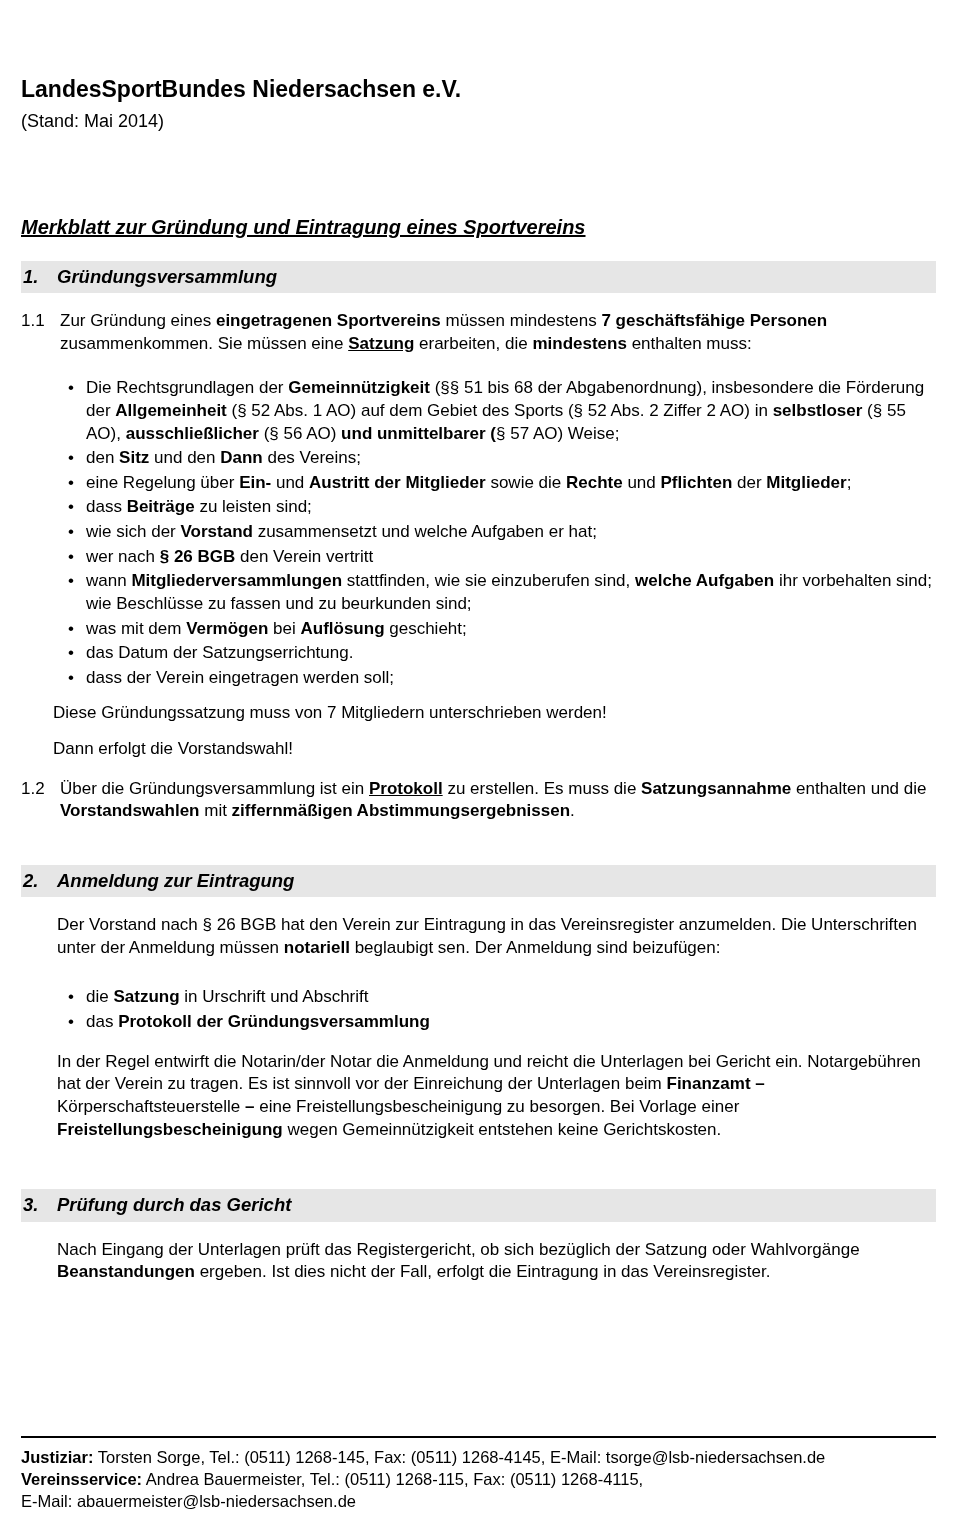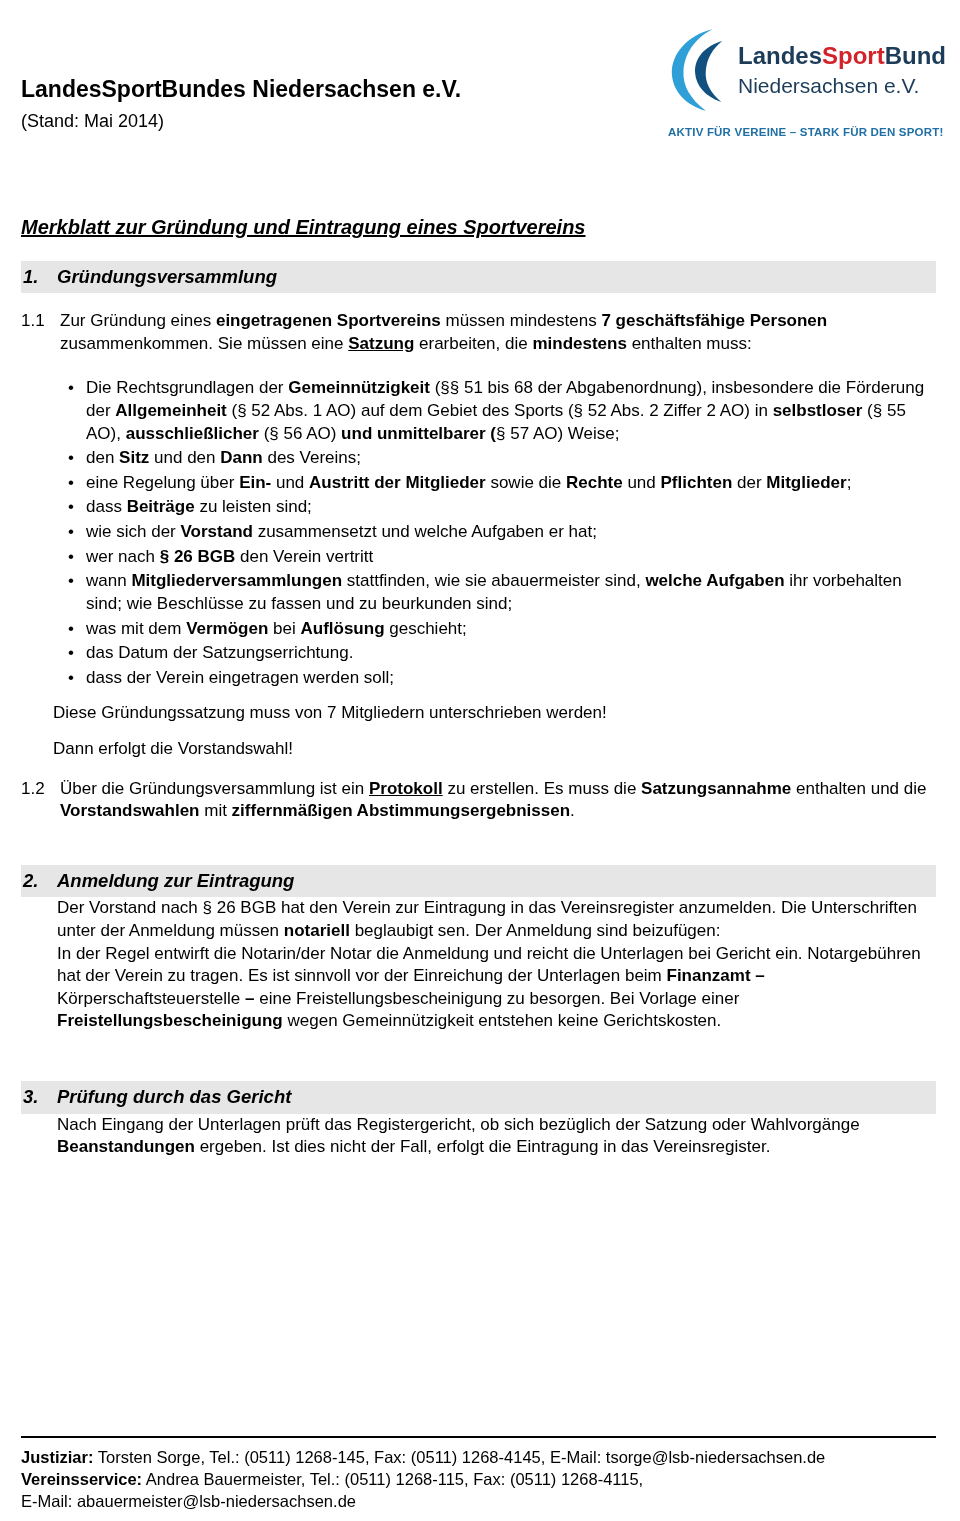--- a/index.html
+++ b/index.html
@@ -49,51 +49,36 @@
   .plabel { width: 39px; flex: none; }
   .pbody { flex: 1; }
   
   .blist { list-style: none; margin: 22px 0 0 46px; padding: 0; }
   .blist li { position: relative; padding-left: 19px; margin-bottom: 2px; }
   .blist li::before { content: "\2022"; position: absolute; left: 1px; top: 0; }
   .blist-tight { margin-top: 26px; }
   .blist-tight li { margin-bottom: 3px; }
   
   .note { margin-top: 13px; margin-left: 32px; }
-  .indent { margin-left: 36px; }
+  .indent { margin-left: 36px; margin-top: 17px; }
   
   .footer { position: absolute; left: 21px; right: 24px; bottom: 8px; font-size: 16.5px; line-height: 1.33; }
   .footer-rule { border: none; border-top: 2px solid #000; margin: 0 0 9px 0; }
 </style>
 </head>
 <body>
 
 <div class="page">
 
   <div class="header">
     <div class="header-info">
       <div class="info-line2">LandesSportBundes Niedersachsen e.V.</div>
       <div class="info-line3">(Stand: Mai 2014)</div>
     </div>
 
-    <div class="logo">
-      <div class="logo-top">
-        <span class="logo-mark">
-          <svg width="62" height="84" viewBox="0 0 64 86" aria-hidden="true">
-            <path d="M46 1 C20 7 3 27 4 47 C5 65 18 79 39 85 C23 73 15 59 16 44 C17 26 28 10 46 1 Z" fill="#2f9fd8"></path>
-            <path d="M56 13 C38 18 27 31 28 46 C29 59 38 70 55 76 C43 66 38 55 39 44 C40 31 46 21 56 13 Z" fill="#11507f"></path>
-          </svg>
-        </span>
-        <span class="logo-text">
-          <span class="logo-name"><span>Landes</span><span class="logo-sport">Sport</span><span>Bund</span></span>
-          <span class="logo-sub">Niedersachsen e.V.</span>
-        </span>
-      </div>
-      <div class="logo-tagline">AKTIV FÜR VEREINE – STARK FÜR DEN SPORT!</div>
-    </div>
   </div>
 
   <div class="doc-title">
     <span class="u">Merkblatt zur Gründung und Eintragung eines Sportvereins</span>
   </div>
 
   <div class="section-head">
     <span class="section-num">1.</span>
     <span>Gründungsversammlung</span>
   </div>
@@ -103,41 +88,45 @@
     <span class="pbody"><span>Zur Gründung eines </span><span style="font-weight: bold;">eingetragenen Sportvereins</span><span> müssen mindestens </span><span style="font-weight: bold;">7 geschäftsfähige Personen</span><span> zusammenkommen. Sie müssen eine </span><span style="font-weight: bold; text-decoration: underline;">Satzung</span><span> erarbeiten, die </span><span style="font-weight: bold;">mindestens</span><span> enthalten muss:</span></span>
   </div>
 
   <ul class="blist">
     <li><span>Die Rechtsgrundlagen der </span><span style="font-weight: bold;">Gemeinnützigkeit</span><span> (§§ 51 bis 68 der Abgabenordnung), insbesondere die Förderung der </span><span style="font-weight: bold;">Allgemeinheit</span><span> (§ 52 Abs. 1 AO) auf dem Gebiet des Sports (§ 52 Abs. 2 Ziffer 2 AO) in </span><span style="font-weight: bold;">selbstloser</span><span> (§ 55 AO), </span><span style="font-weight: bold;">ausschließlicher</span><span> (§ 56 AO) </span><span style="font-weight: bold;">und unmittelbarer (</span><span>§ 57 AO) Weise;</span></li>
     <li><span>den </span><span style="font-weight: bold;">Sitz</span><span> und den </span><span style="font-weight: bold;">Dann</span><span> des Vereins;</span></li>
     <li><span>eine Regelung über </span><span style="font-weight: bold;">Ein-</span><span> und </span><span style="font-weight: bold;">Austritt der Mitglieder</span><span> sowie die </span><span style="font-weight: bold;">Rechte</span><span> und </span><span style="font-weight: bold;">Pflichten</span><span> der </span><span style="font-weight: bold;">Mitglieder</span><span>;</span></li>
     <li><span>dass </span><span style="font-weight: bold;">Beiträge</span><span> zu leisten sind;</span></li>
     <li><span>wie sich der </span><span style="font-weight: bold;">Vorstand</span><span> zusammensetzt und welche Aufgaben er hat;</span></li>
     <li><span>wer nach </span><span style="font-weight: bold;">§ 26 BGB</span><span> den Verein vertritt</span></li>
-    <li><span>wann </span><span style="font-weight: bold;">Mitgliederversammlungen</span><span> stattfinden, wie sie abauermeister sind, </span><span style="font-weight: bold;">welche Aufgaben</span><span> ihr vorbehalten sind; wie Beschlüsse zu fassen und zu beurkunden sind;</span></li>
+    <li><span>wann </span><span style="font-weight: bold;">Mitgliederversammlungen</span><span> stattfinden, wie sie einzuberufen sind, </span><span style="font-weight: bold;">welche Aufgaben</span><span> ihr vorbehalten sind; wie Beschlüsse zu fassen und zu beurkunden sind;</span></li>
     <li><span>was mit dem </span><span style="font-weight: bold;">Vermögen</span><span> bei </span><span style="font-weight: bold;">Auflösung</span><span> geschieht;</span></li>
     <li><span>das Datum der Satzungserrichtung.</span></li>
     <li><span>dass der Verein eingetragen werden soll;</span></li>
   </ul>
 
   <div class="note">Diese Gründungssatzung muss von 7 Mitgliedern unterschrieben werden!</div>
   <div class="note">Dann erfolgt die Vorstandswahl!</div>
 
   <div class="plabeled">
     <span class="plabel">1.2</span>
     <span class="pbody"><span>Über die Gründungsversammlung ist ein </span><span style="font-weight: bold; text-decoration: underline;">Protokoll</span><span> zu erstellen. Es muss die </span><span style="font-weight: bold;">Satzungsannahme</span><span> enthalten und die </span><span style="font-weight: bold;">Vorstandswahlen</span><span> mit </span><span style="font-weight: bold;">ziffernmäßigen Abstimmungsergebnissen</span><span>.</span></span>
   </div>
 
   <div class="section-head mt-large">
     <span class="section-num">2.</span>
     <span>Anmeldung zur Eintragung</span>
   </div>
 
   <div class="indent"><span>Der Vorstand nach § 26 BGB hat den Verein zur Eintragung in das Vereinsregister anzumelden. Die Unterschriften unter der Anmeldung müssen </span><span style="font-weight: bold;">notariell</span><span> beglaubigt sen. Der Anmeldung sind beizufügen:</span></div>
 
+  <ul class="blist blist-tight">
+    <li><span>die </span><span style="font-weight: bold;">Satzung</span><span> in Urschrift und Abschrift</span></li>
+    <li><span>das </span><span style="font-weight: bold;">Protokoll der Gründungsversammlung</span></li>
+  </ul>
 
   <div class="indent"><span>In der Regel entwirft die Notarin/der Notar die Anmeldung und reicht die Unterlagen bei Gericht ein. Notargebühren hat der Verein zu tragen. Es ist sinnvoll vor der Einreichung der Unterlagen beim </span><span style="font-weight: bold;">Finanzamt –</span><span> Körperschaftsteuerstelle </span><span style="font-weight: bold;">–</span><span> eine Freistellungsbescheinigung zu besorgen. Bei Vorlage einer </span><span style="font-weight: bold;">Freistellungsbescheinigung</span><span> wegen Gemeinnützigkeit entstehen keine Gerichtskosten.</span></div>
 
   <div class="section-head mt-xlarge">
     <span class="section-num">3.</span>
     <span>Prüfung durch das Gericht</span>
   </div>
 
   <div class="indent"><span>Nach Eingang der Unterlagen prüft das Registergericht, ob sich bezüglich der Satzung oder Wahlvorgänge </span><span style="font-weight: bold;">Beanstandungen</span><span> ergeben. Ist dies nicht der Fall, erfolgt die Eintragung in das Vereinsregister.</span></div>
 

